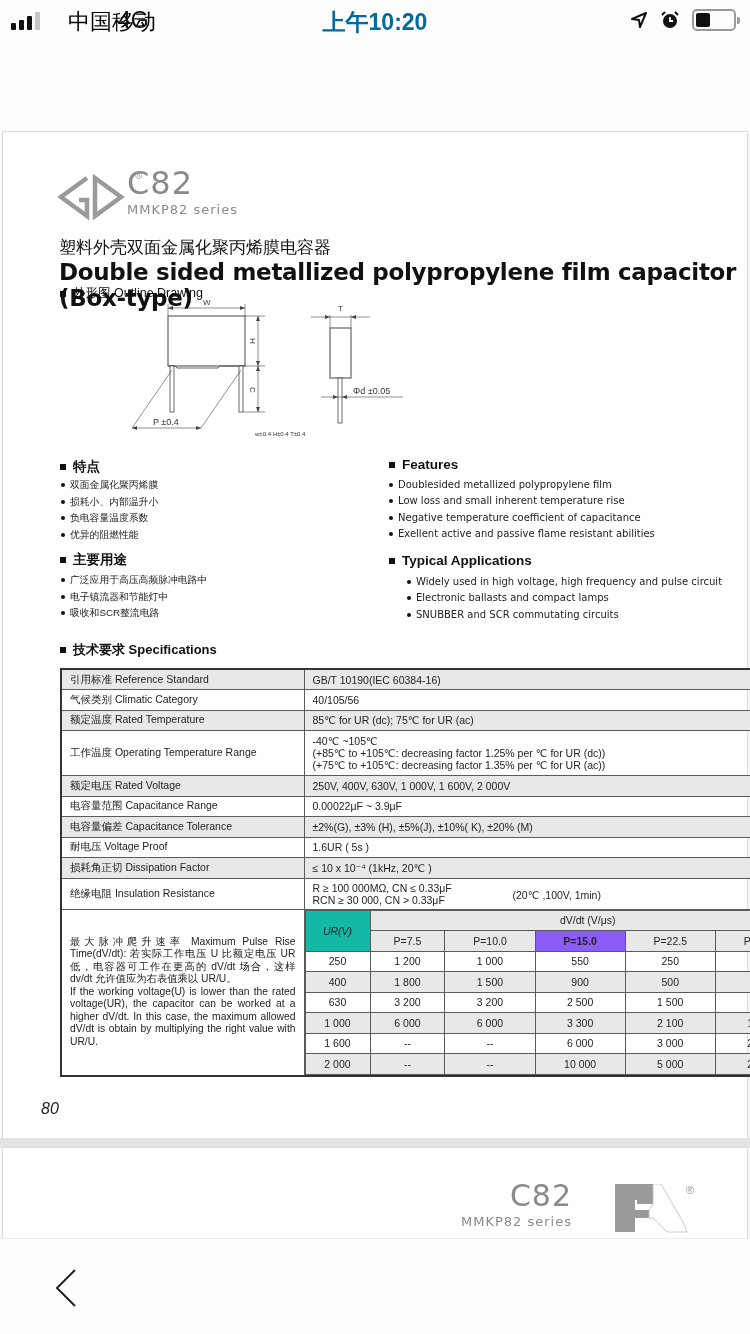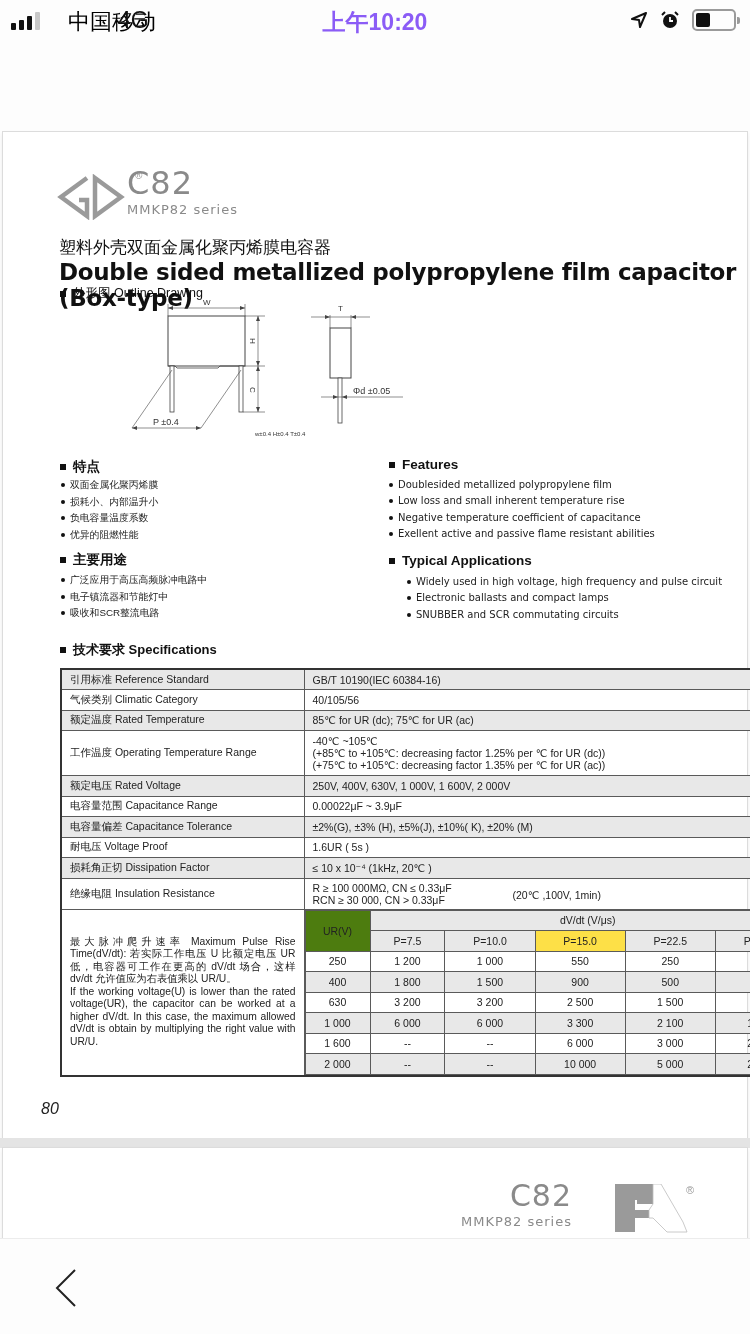--- a/index.html
+++ b/index.html
@@ -9,21 +9,21 @@
   
   .statusbar { position: absolute; left: 0; top: 0; width: 750px; height: 42px; background: #fdfdfd; }
   .signal { position: absolute; left: 11px; top: 12px; display: flex; align-items: flex-end; gap: 3px; height: 18px; }
   .signal span { display: block; width: 5px; background: #111; border-radius: 1px; }
   .signal span:nth-child(1) { height: 7px; }
   .signal span:nth-child(2) { height: 10px; }
   .signal span:nth-child(3) { height: 14px; }
   .signal span:nth-child(4) { height: 18px; background: #c8c8c8; }
   .carrier { position: absolute; left: 68px; top: 7px; font-size: 22px; color: #000000; }
   .network { position: absolute; left: 118px; top: 7px; font-size: 23px; color: #111; }
-  .clock { position: absolute; left: 0; width: 750px; top: 7px; text-align: center; font-size: 23px; color: #8b5cf6; font-weight: bold; }
+  .clock { position: absolute; left: 0; width: 750px; top: 7px; text-align: center; font-size: 23px; color: #0369a1; font-weight: bold; }
   .sb-right { position: absolute; right: 14px; top: 9px; display: flex; align-items: center; gap: 12px; }
   .battery { width: 44px; height: 22px; border: 2px solid #9a9a9a; border-radius: 5px; position: relative; padding: 2px; }
   .battery .fill { width: 40%; height: 100%; background: #111; border-radius: 2px; }
   .battery::after { content: ""; position: absolute; right: -6px; top: 6px; width: 3px; height: 7px; background: #9a9a9a; border-radius: 0 2px 2px 0; }
 
   
   .viewer { position: absolute; left: 0; top: 42px; width: 750px; height: 1196px; background: #fdfdfd; }
   .page { position: absolute; left: 3px; width: 744px; background: #fff; box-shadow: 0 0 0 1px #dcdcdc, 0 2px 4px rgba(0,0,0,0.12); }
   .page1 { top: 90px; height: 1006px; }
   .page2 { top: 1106px; height: 92px; overflow: hidden; }
@@ -260,27 +260,27 @@
       </tr>
       <tr>
         <td class="lbl" style="padding:6px 8px;">
           <div class="pulse-text">最大脉冲爬升速率 Maximum Pulse Rise Time(dV/dt): 若实际工作电压 U 比额定电压 UR 低，电容器可工作在更高的 dV/dt 场合，这样 dv/dt 允许值应为右表值乘以 UR/U。</div>
           <div class="pulse-text">If the working voltage(U) is lower than the rated voltage(UR), the capacitor can be worked at a higher dV/dt. In this case, the maximum allowed dV/dt is obtain by multiplying the right value with  UR/U.</div>
         </td>
         <td style="padding:0;">
           <table class="dv">
             <tbody>
                   <tr>
-              <td rowspan="2" class="shade-cell" style="width:65px;background:#4d7c0f;">UR(V)</td>
+              <td rowspan="2" class="shade-cell" style="width:65px;background:#14b8a6;font-style:italic;">UR(V)</td>
               <td colspan="5" style="background:#e8e8e8;">dV/dt (V/μs)</td>
             </tr>
             <tr>
               <td style="background:#e8e8e8;">P=7.5</td>
               <td style="background:#e8e8e8;">P=10.0</td>
-              <td style="background:#fde047;">P=15.0</td>
+              <td style="background:#8b5cf6;font-weight:bold;">P=15.0</td>
               <td style="background:#e8e8e8;">P=22.5</td>
               <td style="background:#e8e8e8;">P=27.5</td>
             </tr>
             <tr>
               <td>250</td>
               <td>1 200</td>
               <td>1 000</td>
               <td>550</td>
               <td>250</td>
               <td>200</td>

